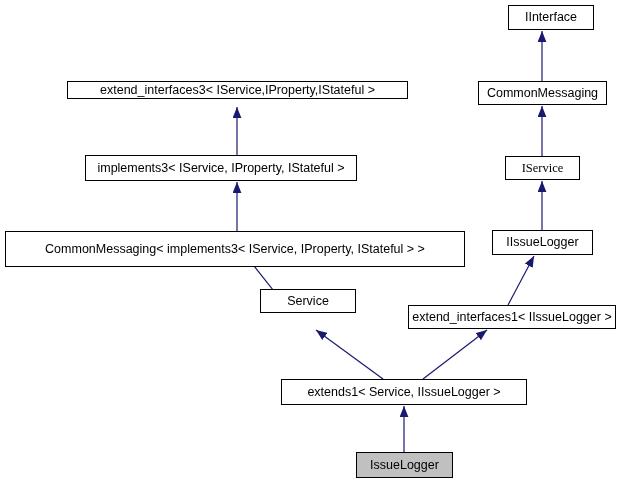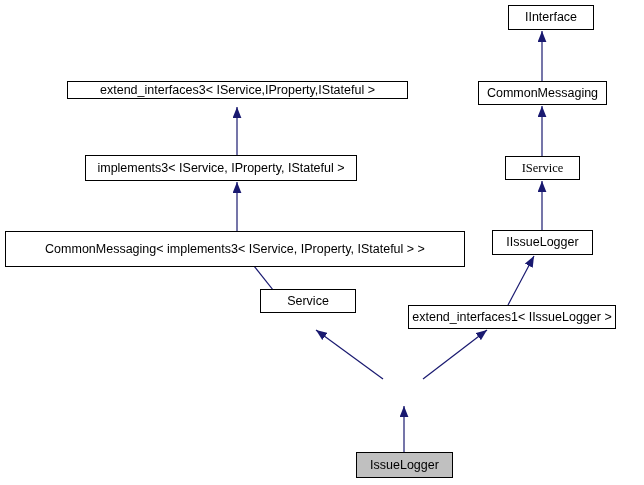--- a/index.html
+++ b/index.html
@@ -82,16 +82,17 @@
   <div class="node" style="left:505px; top:156px; width:75px;  height:24px;font-family:Liberation Serif, serif;">IService</div>
 
   <div class="node" style="left:5px;   top:231px; width:460px; height:36px;">CommonMessaging&lt; implements3&lt; IService, IProperty, IStateful &gt; &gt;</div>
 
   <div class="node" style="left:492px; top:230px; width:101px; height:25px;">IIssueLogger</div>
 
   <div class="node" style="left:260px; top:289px; width:96px;  height:24px;">Service</div>
 
   <div class="node" style="left:368px; top:305px; width:208px; height:24px;margin-left:40px;">extend_interfaces1&lt; IIssueLogger &gt;</div>
 
+  <div class="node" style="left:281px; top:379px; width:246px; height:26px;">extends1&lt; Service, IIssueLogger &gt;</div>
 
   <div class="node highlight" style="left:356px; top:452px; width:97px; height:26px;">IssueLogger</div>
 
 </div>
 
 </body></html>

